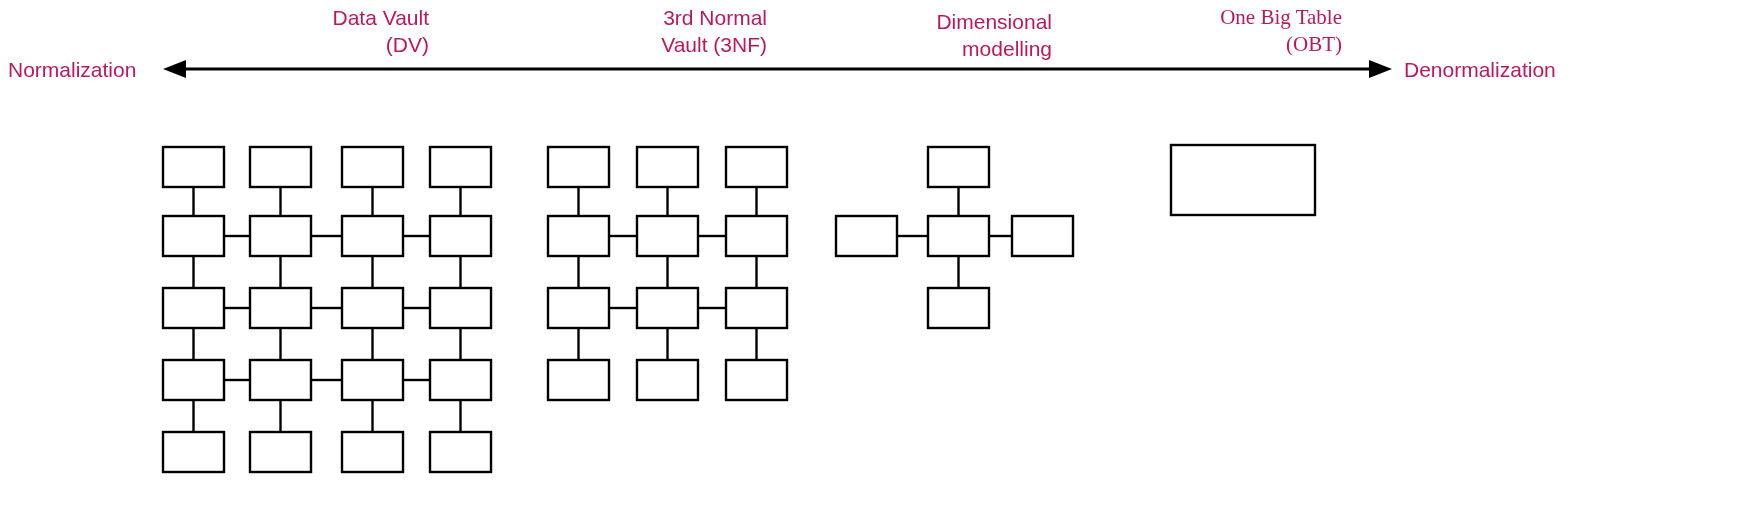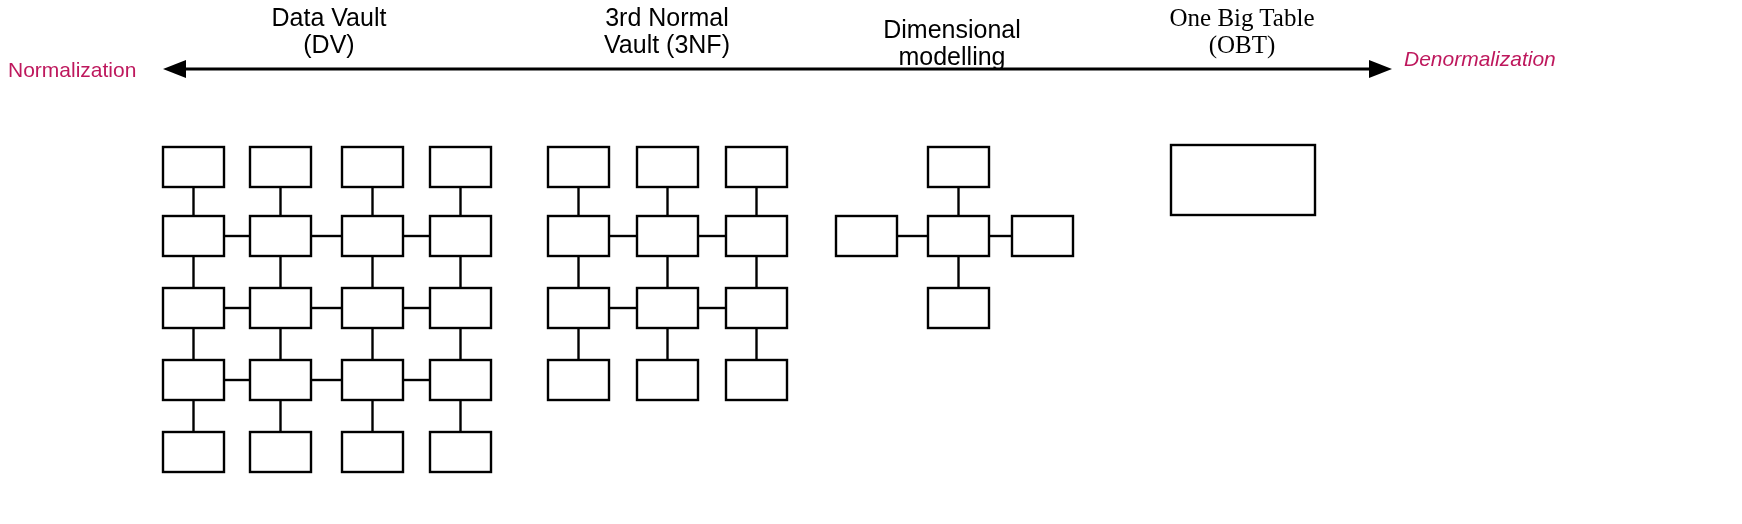--- a/index.html
+++ b/index.html
@@ -7,24 +7,24 @@
     width:1742px;height:524px;
     background:#ffffff;
     font-family:"Liberation Sans", sans-serif;
     color:#000000;
     overflow:hidden;
     position:relative;
   }
   #stage{position:absolute;left:0;top:0;width:1742px;height:524px;}
   .lbl{
     position:absolute;
-    font-size:25px;
+    font-size:21px;
     line-height:27px;
-    text-align:center;
-    color:#000000;
+    text-align:right;
+    color:#be185d;
     white-space:pre-line;
   }
   .endlbl{
     position:absolute;
     font-size:21px;
     line-height:27px;
     color:#be185d;
     white-space:nowrap;
   }
   svg.diagram{position:absolute;left:0;top:0;width:1742px;height:524px;}
@@ -33,27 +33,27 @@
   svg.diagram line.axis{stroke:#000000;stroke-width:3.2;}
   svg.diagram polygon.head{fill:#000000;}
 </style>
 </head>
 <body>
 
 <div id="stage">
 
   <div class="endlbl" id="axis-left-label" style="left:8px;top:56px;">Normalization</div>
 
-  <div class="endlbl" id="axis-right-label" style="left:1404px;top:45px;font-style:italic;">Denormalization</div>
+  <div class="endlbl" id="axis-right-label" style="left:1404px;top:56px;">Denormalization</div>
 
   <div class="lbl" style="left:229px;top:4px;width:200px;">Data Vault
 (DV)</div>
   <div class="lbl" style="left:567px;top:4px;width:200px;">3rd Normal
 Vault (3NF)</div>
-  <div class="lbl" style="left:852px;top:16px;width:200px;">Dimensional
+  <div class="lbl" style="left:852px;top:8px;width:200px;">Dimensional
 modelling</div>
   <div class="lbl" style="left:1142px;top:4px;width:200px;font-family:Liberation Serif, serif;">One Big Table
 (OBT)</div>
 
   <svg class="diagram" viewBox="0 0 1742 524">
     <g>
       <line class="axis" x1="175" y1="69" x2="1380" y2="69"></line>
       <polygon class="head" points="163,69 186,60 186,78"></polygon>
       <polygon class="head" points="1392,69 1369,60 1369,78"></polygon>
     </g>

